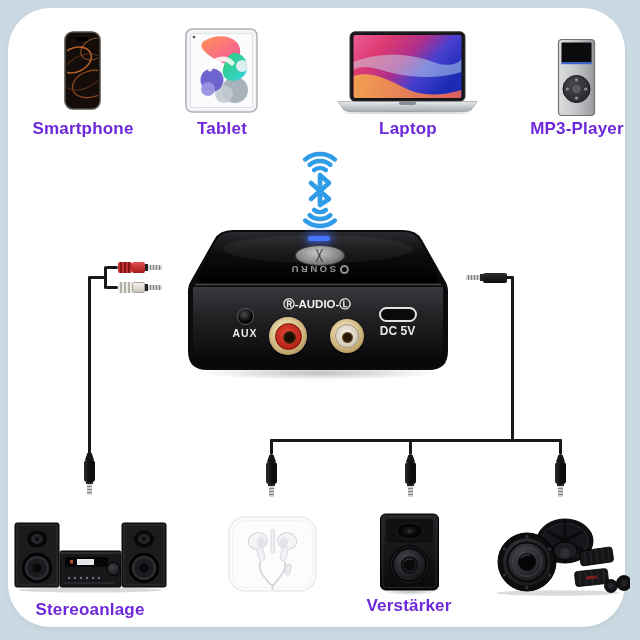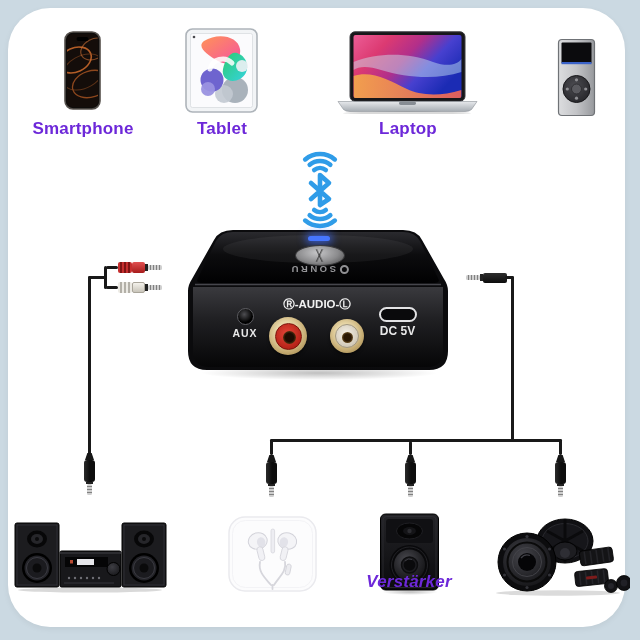--- a/index.html
+++ b/index.html
@@ -162,20 +162,21 @@
       <circle cx="19.5" cy="60.2" r="1.6" fill="#8f8f93"></circle>
       <circle cx="10.3" cy="51" r="1.6" fill="#8f8f93"></circle>
       <circle cx="28.7" cy="51" r="1.6" fill="#8f8f93"></circle>
       <circle cx="19.5" cy="51" r="5" fill="#5a5a5f" stroke="#303034" stroke-width="1"></circle>
     </svg>
   </div>
 
   <div class="lbl" style="left:83px;top:119px;">Smartphone</div>
   <div class="lbl" style="left:222px;top:119px;">Tablet</div>
   <div class="lbl" style="left:408px;top:119px;">Laptop</div>
+  <div class="lbl" style="left:577px;top:119px;">MP3-Player</div>
 
   <div class="bt-svg">
     <svg width="84" height="92" viewBox="0 0 84 92" fill="none">
       <g stroke="#2f9ce8" stroke-width="4.6" stroke-linecap="round" stroke-linejoin="round">
         <path d="M36.2,28.1 A9,9 0 0 1 47.8,28.1"></path>
         <path d="M31.7,22.7 A16,16 0 0 1 52.3,22.7"></path>
         <path d="M27.2,17.4 A23,23 0 0 1 56.8,17.4"></path>
         <path d="M33,41 L51,57 L42,63 L42,33 L51,41 L33,57"></path>
         <path d="M36.2,67.9 A9,9 0 0 0 47.8,67.9"></path>
         <path d="M31.7,73.3 A16,16 0 0 0 52.3,73.3"></path>
@@ -432,14 +433,15 @@
         <rect x="94" y="61" width="11" height="3" rx="1" fill="#7c1c1c"></rect>
       </g>
 
       <circle cx="119" cy="71" r="6.5" fill="#131316" stroke="#000" stroke-width=".8"></circle>
       <circle cx="119" cy="71" r="3" fill="#24242a"></circle>
       <circle cx="132" cy="68" r="7.5" fill="#111114" stroke="#000" stroke-width=".8"></circle>
       <circle cx="132" cy="68" r="3.4" fill="#202026"></circle>
     </svg>
   </div>
 
-  <div class="lbl" style="left:409px;top:572px;font-style:italic;">Verstärker</div>
+  <div class="lbl" style="left:90px;top:600px;">Stereoanlage</div>
+  <div class="lbl" style="left:409px;top:596px;">Verstärker</div>
 </div>
 
 </body></html>

